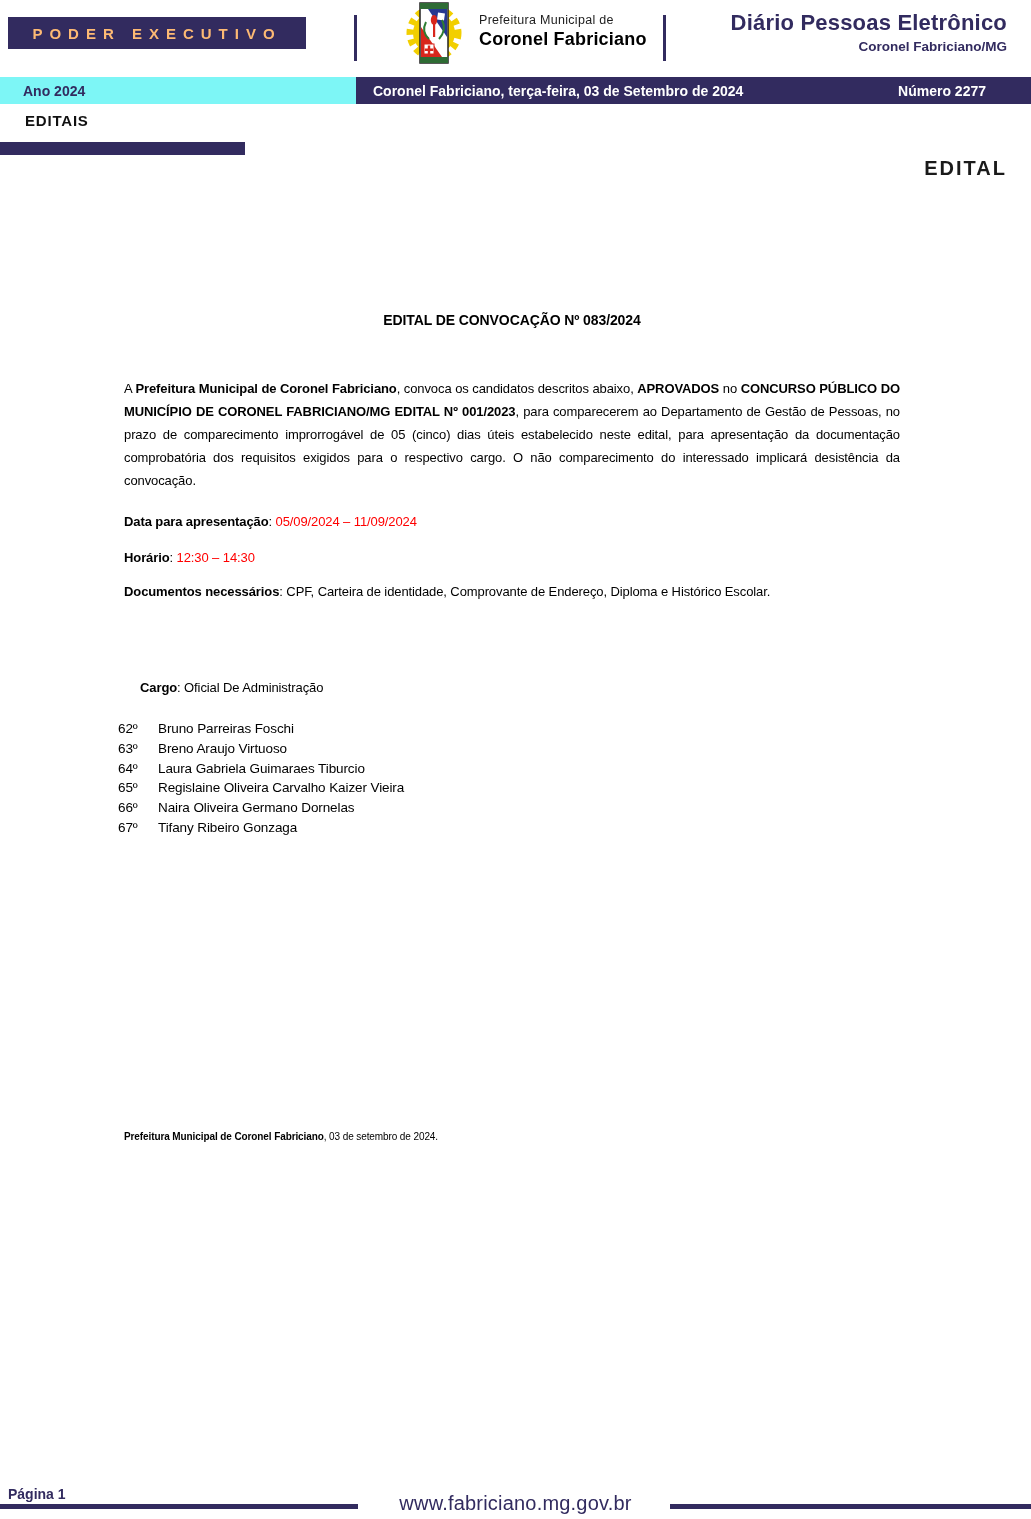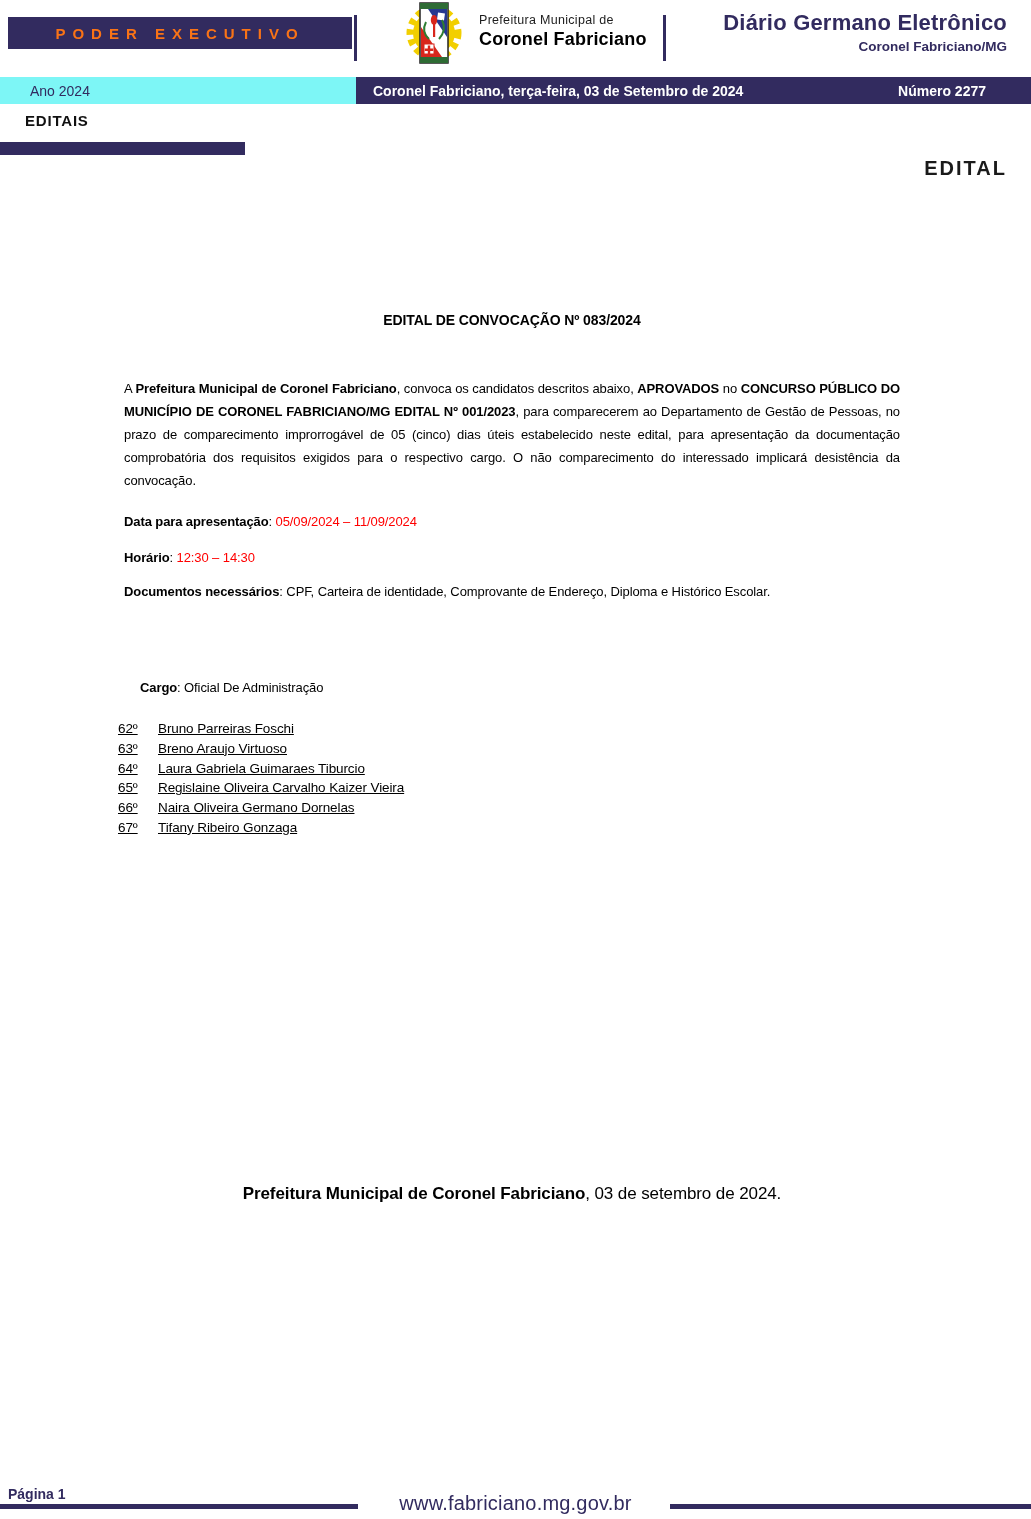--- a/index.html
+++ b/index.html
@@ -3,39 +3,39 @@
 <meta charset="utf-8">
 <style>
   * { margin:0; padding:0; box-sizing:border-box; }
   body { background:#e8e8e8; font-family:"Liberation Sans", sans-serif; }
   .page {
     position:relative; width:1031px; height:1519px; margin:0 auto;
     background:#ffffff; overflow:hidden; color:#000;
   }
   
   .poder-box {
-    position:absolute; left:8px; top:17px; width:344px; height:32px;
-    background:#322b5f; color:#f97316; display:flex; align-items:center; justify-content:center;
+    position:absolute; left:8px; top:17px; width:298px; height:32px;
+    background:#322b5f; color:#fdba74; display:flex; align-items:center; justify-content:center;
     font-size:15px; font-weight:bold; letter-spacing:7px; white-space:nowrap;
   }
   .vbar { position:absolute; top:15px; width:3px; height:46px; background:#322b5f; }
   .vbar1 { left:354px; }
   .vbar2 { left:663px; }
   .crest { position:absolute; left:398px; top:1px; }
   .org-block { position:absolute; left:479px; top:13px; }
   .org-line1 { font-size:12.5px; color:#1c1c1c; letter-spacing:.3px; }
   .org-line2 { font-size:18px; font-weight:bold; color:#000; margin-top:2px; letter-spacing:.2px; }
   .journal-block { position:absolute; right:24px; top:10px; text-align:right; color:#322b5f; }
   .journal-title { font-size:22px; font-weight:bold; letter-spacing:.2px; }
   .journal-sub { font-size:13.5px; font-weight:bold; margin-top:3px; }
   
   .date-bar { position:absolute; left:0; top:77px; width:1031px; height:27px; display:flex; }
   .date-bar .cyan {
-    width:356px; background:#7df6f6; color:#322b5f; font-weight:normal; font-size:14px;
-    display:flex; align-items:center; padding-left:30px;
+    width:356px; background:#7df6f6; color:#322b5f; font-weight:bold; font-size:14px;
+    display:flex; align-items:center; padding-left:23px;
   }
   .date-bar .navy {
     flex:1; background:#322b5f; color:#ffffff; font-weight:bold; font-size:14px;
     display:flex; align-items:center; justify-content:space-between;
     padding-left:17px; padding-right:45px;gap:32px;
   }
   
   .section-heading {
     position:absolute; left:25px; top:112px; font-size:15px; font-weight:bold;
     color:#111; letter-spacing:.8px;
@@ -49,23 +49,23 @@
   .doc { position:absolute; left:124px; width:776px; font-size:13px; letter-spacing:-.1px; }
   .doc-title { top:312px; text-align:center; font-weight:bold; font-size:14px; }
   .doc-para { top:377px; text-align:justify; line-height:23px; font-size:13px; word-spacing:-.3px; }
   .line-presentation { top:514px; }
   .line-schedule { top:550px; }
   .line-documents { top:584px; }
   .line-position { top:680px;margin-left:16px; }
   .lbl { font-weight:bold; }
   .red { color:#ff0000; font-weight:normal; }
   .candidate-list { top:719px; left:118px; }
-  .candidate-row { display:flex; line-height:19.8px; font-size:13.5px;text-decoration:underline; }
+  .candidate-row { display:flex; line-height:19.8px; font-size:13.5px; }
   .candidate-rank { width:40px; }
-  .doc-signature { top:1184px; text-align:center; font-size:17px; }
+  .doc-signature { top:1131px; font-size:10px; }
   
   .footer-page { position:absolute; left:8px; top:1486px; font-size:14px; font-weight:bold; color:#322b5f; }
   .footer-line-left  { position:absolute; left:0;  top:1504px; width:358px; height:5px; background:#322b5f; }
   .footer-line-right { position:absolute; left:670px; top:1504px; width:361px; height:5px; background:#322b5f; }
   .footer-url {
     position:absolute; left:0; right:0; top:1492px; text-align:center;
     font-size:20px; font-weight:normal; color:#322b5f; letter-spacing:.2px;
   }
 </style>
 </head>
@@ -99,21 +99,21 @@
   </div>
 
   <div class="org-block">
     <div class="org-line1">Prefeitura Municipal de</div>
     <div class="org-line2">Coronel Fabriciano</div>
   </div>
 
   <div class="vbar vbar2"></div>
 
   <div class="journal-block">
-    <div class="journal-title">Diário Germano Eletrônico</div>
+    <div class="journal-title">Diário Pessoas Eletrônico</div>
     <div class="journal-sub">Coronel Fabriciano/MG</div>
   </div>
 
   <div class="date-bar">
     <div class="cyan">
       <span>Ano 2024</span>
     </div>
     <div class="navy">
       <span>Coronel Fabriciano, terça-feira, 03 de Setembro de 2024</span>
       <span>Número 2277</span>

